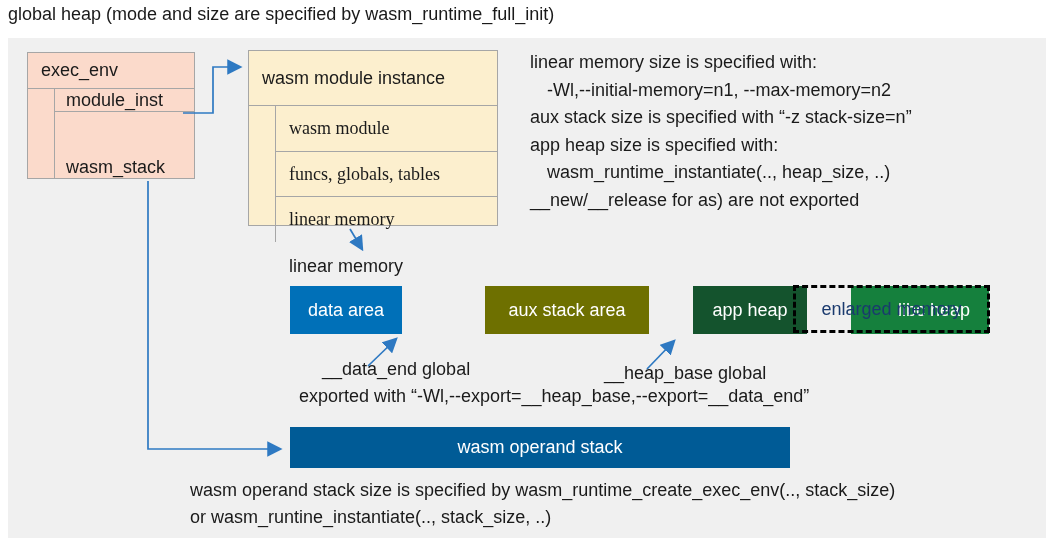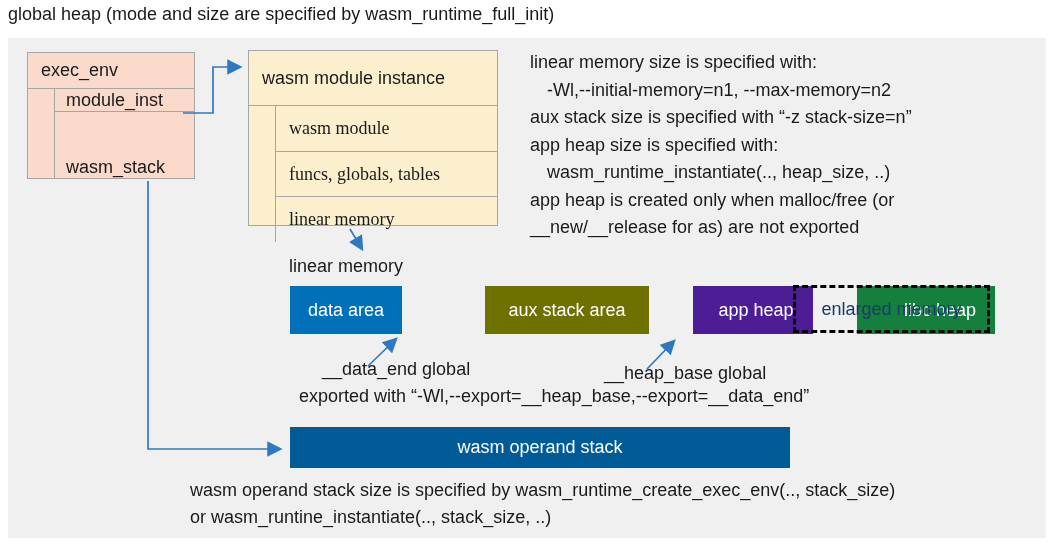--- a/index.html
+++ b/index.html
@@ -76,30 +76,29 @@
       <div class="box-row">linear memory</div>
     </div>
   </div>
 
   <div class="notes">
     <div>linear memory size is specified with:</div>
     <div class="indent">-Wl,--initial-memory=n1, --max-memory=n2</div>
     <div>aux stack size is specified with “-z stack-size=n”</div>
     <div>app heap size is specified with:</div>
     <div class="indent">wasm_runtime_instantiate(.., heap_size, ..)</div>
-    <div>app heap is created only when malloc/free (or</div>
     <div>__new/__release for as) are not exported</div>
   </div>
 
   <div class="lm-label">linear memory</div>
 
   <div class="membar">
     <div class="memseg seg-0" style="background-color: rgb(0, 112, 184);">data area</div>
     <div class="memseg seg-1" style="background-color: rgb(110, 112, 0);">aux stack area</div>
-    <div class="memseg seg-2" style="background-color: #4c1d95; padding-left: 6px;">app heap</div>
+    <div class="memseg seg-2" style="background-color: #14532d;">app heap</div>
     <div class="memseg seg-3" style="background-color: #15803d; padding-left: 28px;">libc heap</div>
   </div>
 
   <div class="enlarged" style="color: rgb(26, 58, 110);">enlarged memory</div>
 
   <div class="lbl lbl-dataend">__data_end global</div>
   <div class="lbl lbl-heapbase">__heap_base global</div>
   <div class="lbl lbl-exported">exported with “-Wl,--export=__heap_base,--export=__data_end”</div>
 
   <div class="opstack" style="background-color: rgb(0, 91, 150);">wasm operand stack</div>

